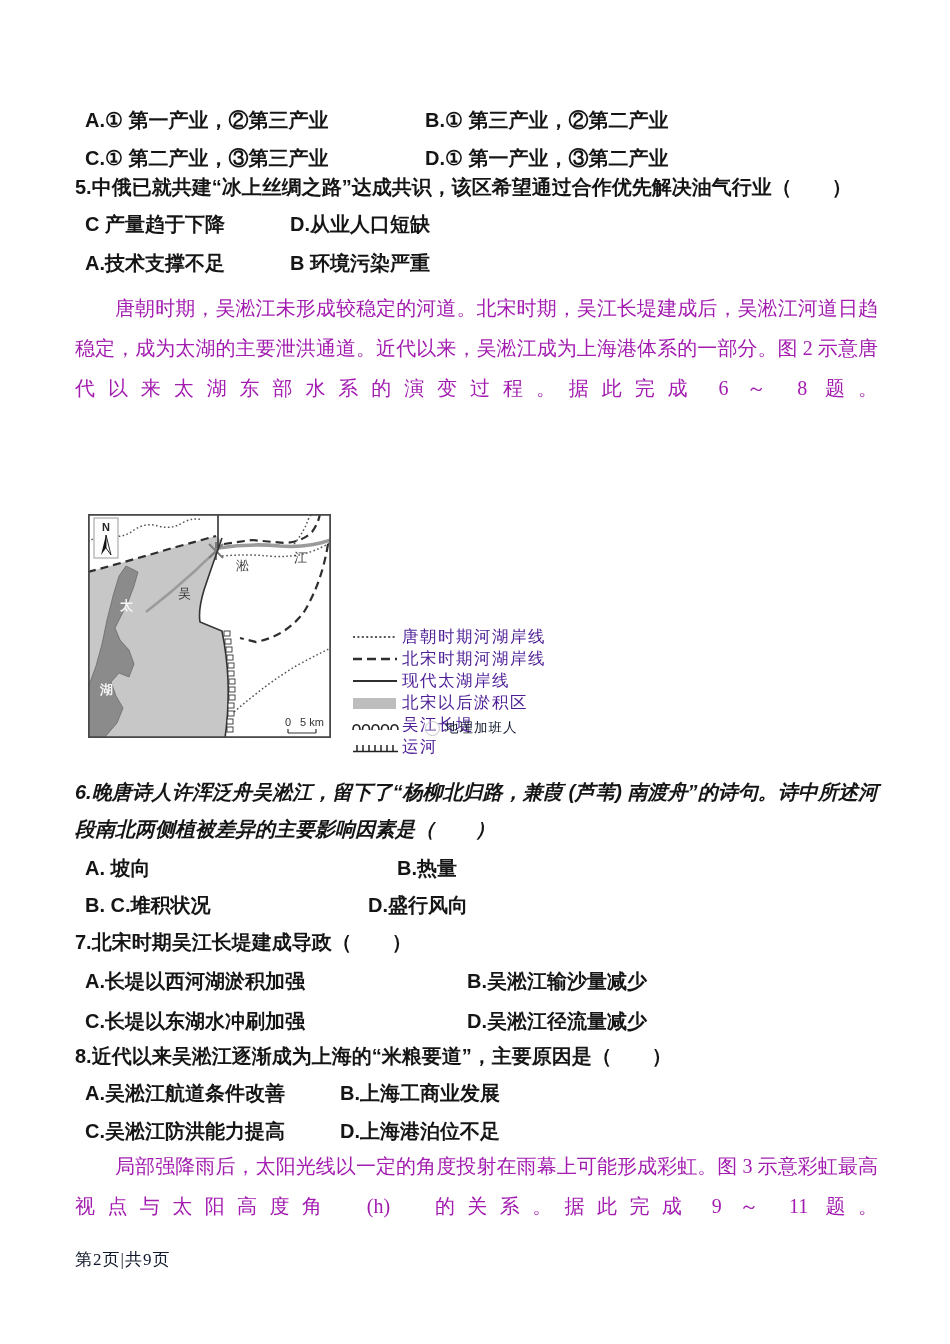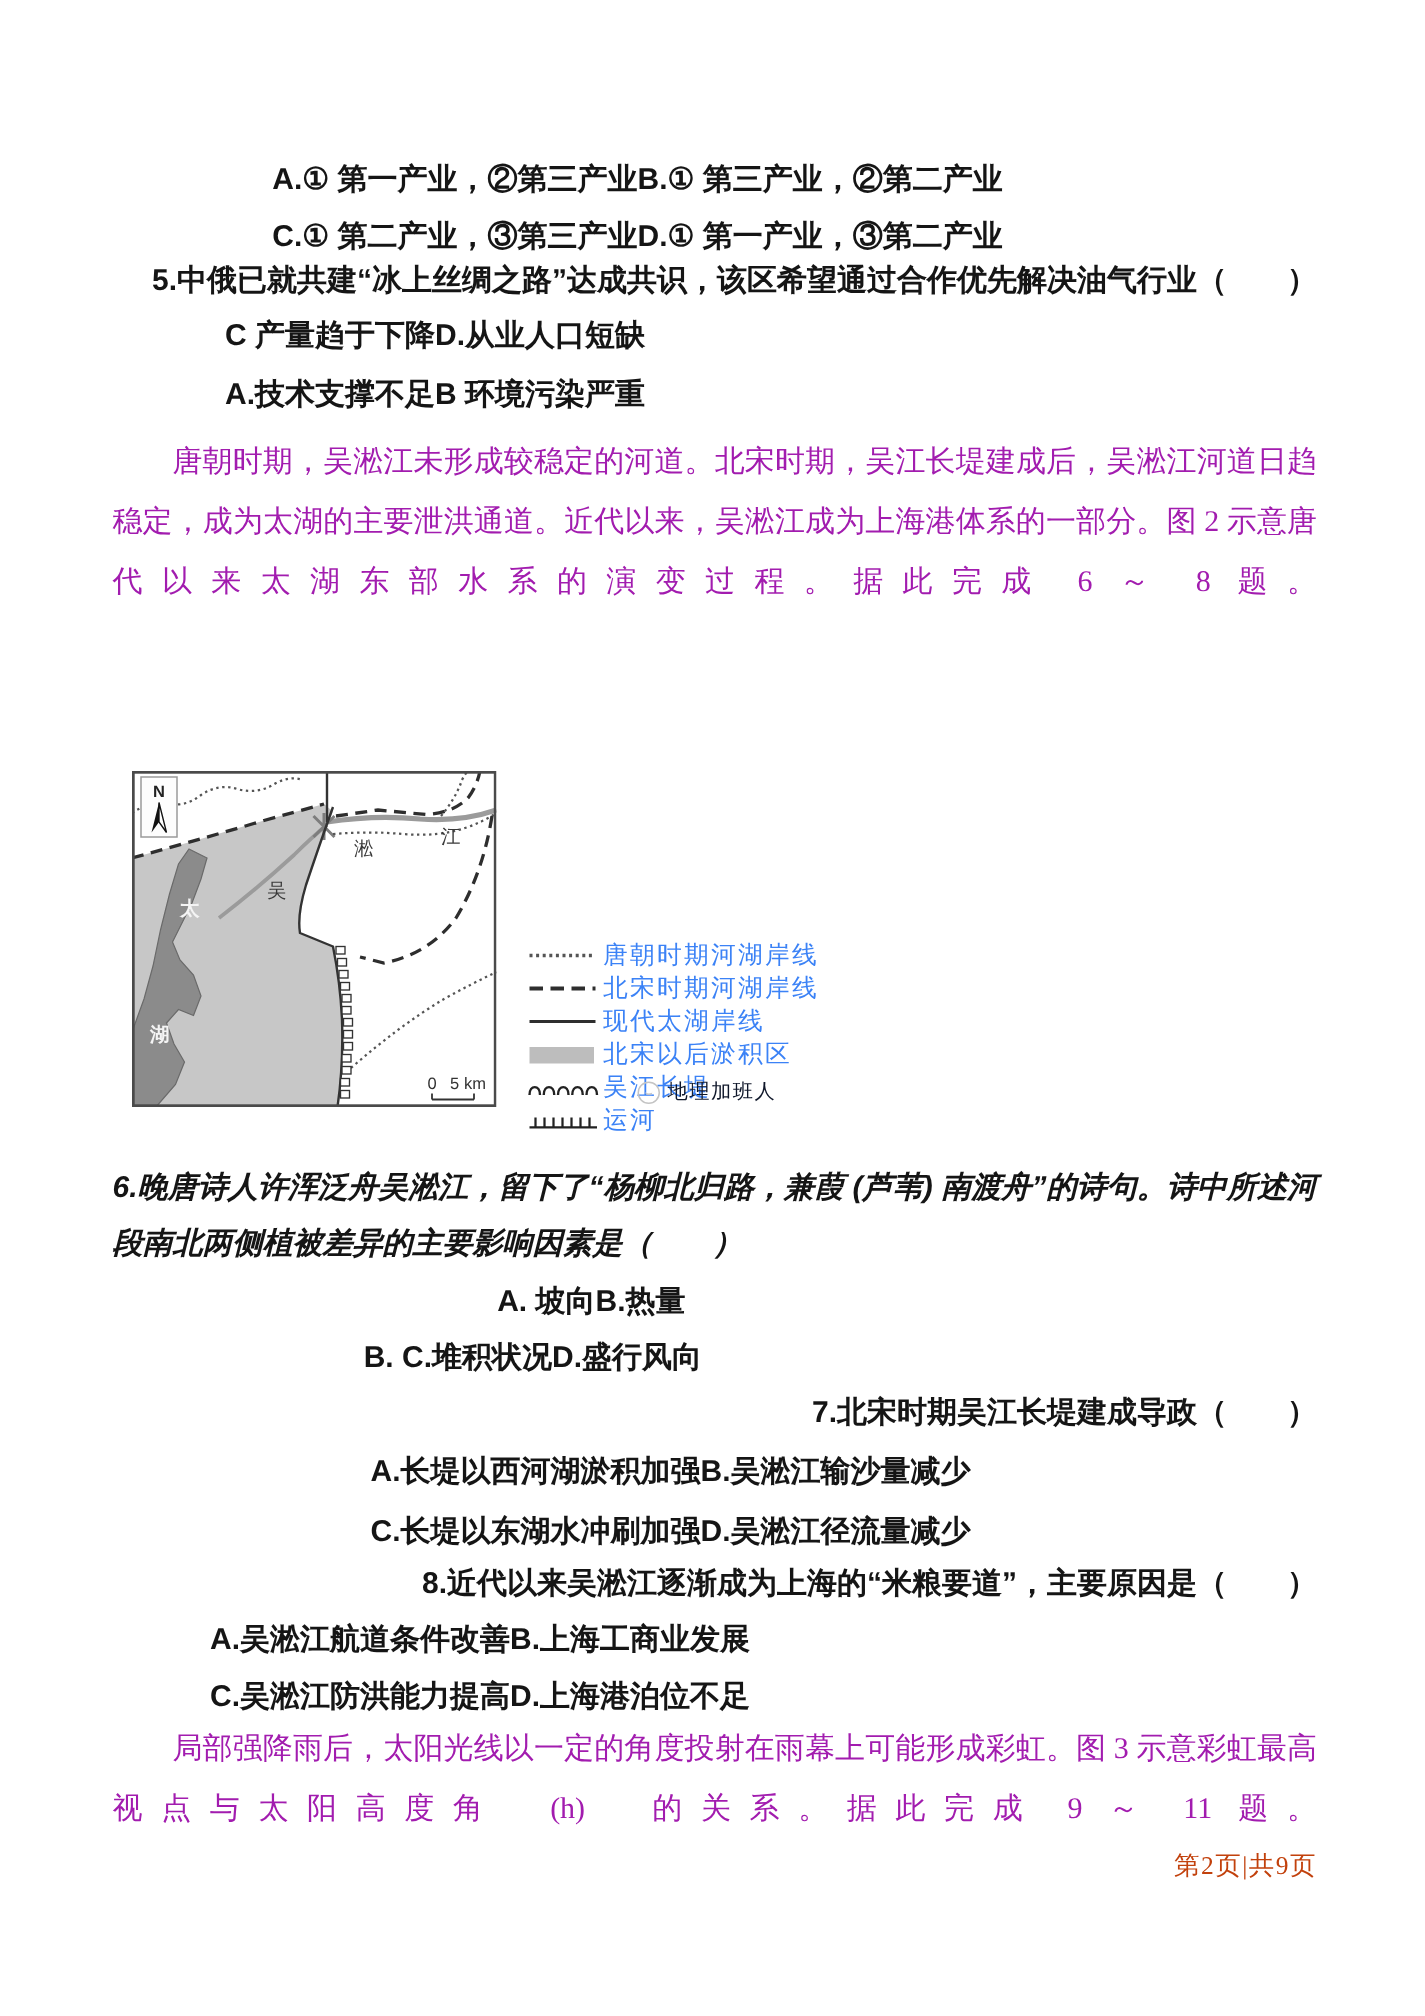--- a/index.html
+++ b/index.html
@@ -14,21 +14,20 @@
     color:#1b1b1b;
   }
   
   .q{
     font-family:"Liberation Sans",sans-serif;
     font-weight:bold;
     font-size:20px;
     line-height:29px;
     color:#151515;
     white-space:nowrap;
-    text-align:right;
   }
   .stem-wrap{white-space:normal;text-align:justify;font-style:italic;}
   .optrow{display:flex;}
   .optrow .optL{display:inline-block;flex:0 0 auto;}
   .opt-indent{padding-left:10px;}
   
   .passage{
     font-family:"Liberation Serif","DejaVu Serif",serif;
     font-size:20px;
     line-height:40px;
@@ -39,42 +38,42 @@
     width:803px;
   }
   
   .figure{position:relative;height:228px;}
   .mapsvg{position:absolute;left:13px;top:0;}
   .legend{position:absolute;left:277px;top:112px;}
   .legend-row{display:flex;align-items:center;height:22px;}
   .legend-sym{width:50px;display:flex;align-items:center;justify-content:flex-start;}
   .legend-label{
     font-family:"Liberation Serif","DejaVu Serif",serif;
-    font-size:16.5px;color:#3b82f6;letter-spacing:1.5px;white-space:nowrap;
+    font-size:16.5px;color:#4c1d95;letter-spacing:1.5px;white-space:nowrap;
   }
   .watermark{
     position:absolute;left:350px;top:205px;
     display:flex;align-items:center;gap:5px;
     color:#0f172a;
     font-family:"Liberation Sans",sans-serif;
     font-size:13.5px;letter-spacing:1px;white-space:nowrap;
   }
   .wm-circle{
     width:15px;height:15px;border:1.3px solid #c4c4c4;border-radius:50%;
     box-sizing:border-box;position:relative;
   }
   .wm-circle:after{
     content:"";position:absolute;left:4px;top:4px;width:5px;height:3px;
     border-bottom:1.2px solid #c4c4c4;border-radius:0 0 4px 4px;
   }
   .footer{
-    margin-top:6px;
-    text-align:right;
+    margin-top:22px;
+    text-align:left;
     font-family:"Liberation Serif","DejaVu Serif",serif;
-    font-size:17px;color:#c2410c;letter-spacing:1px;
+    font-size:17px;color:#0f172a;letter-spacing:1px;
   }
   .mt9{margin-top:9px}.mt12{}.mt10{margin-top:10px}
   .mt8{margin-top:8px}.mt6{margin-top:6px}.mt11{margin-top:11px}
   .mt32{margin-top:32px}.mt106{margin-top:106px}
   .lh37{line-height:37px}
 </style>
 </head>
 <body>
 
 <div class="page">

